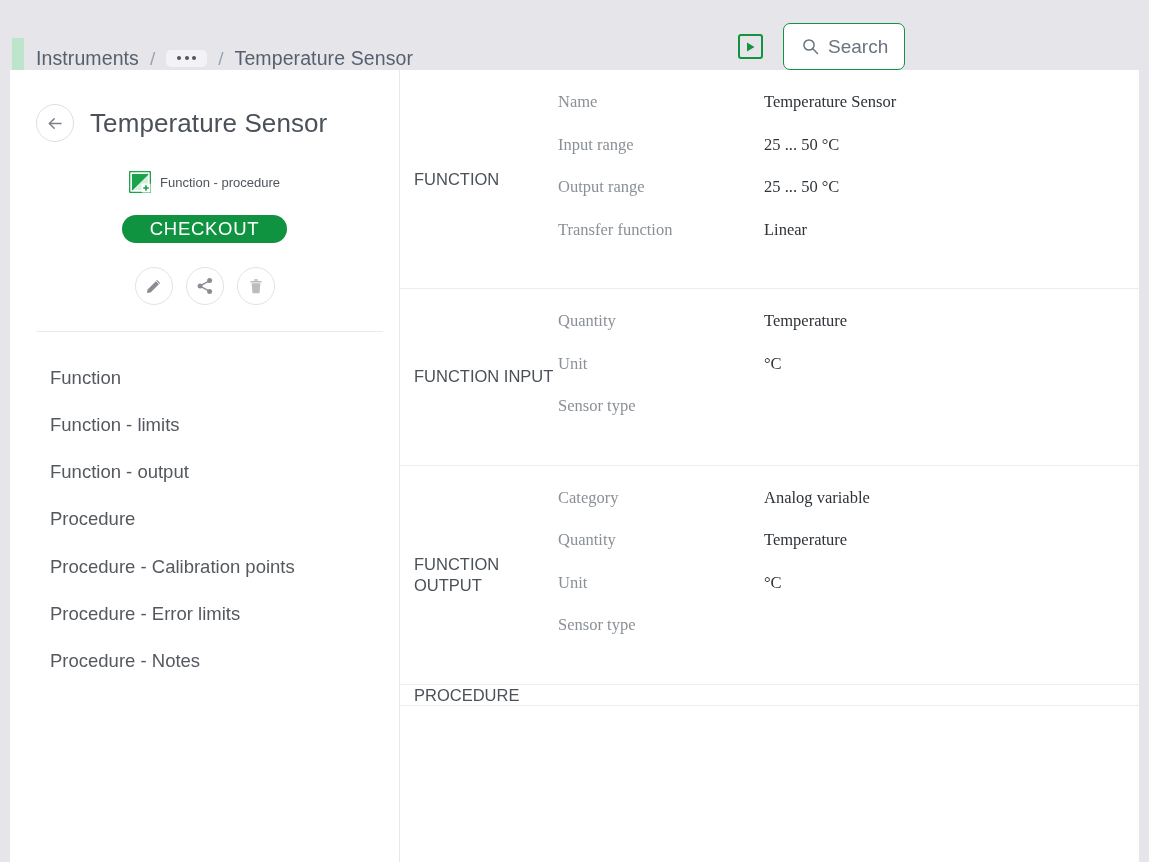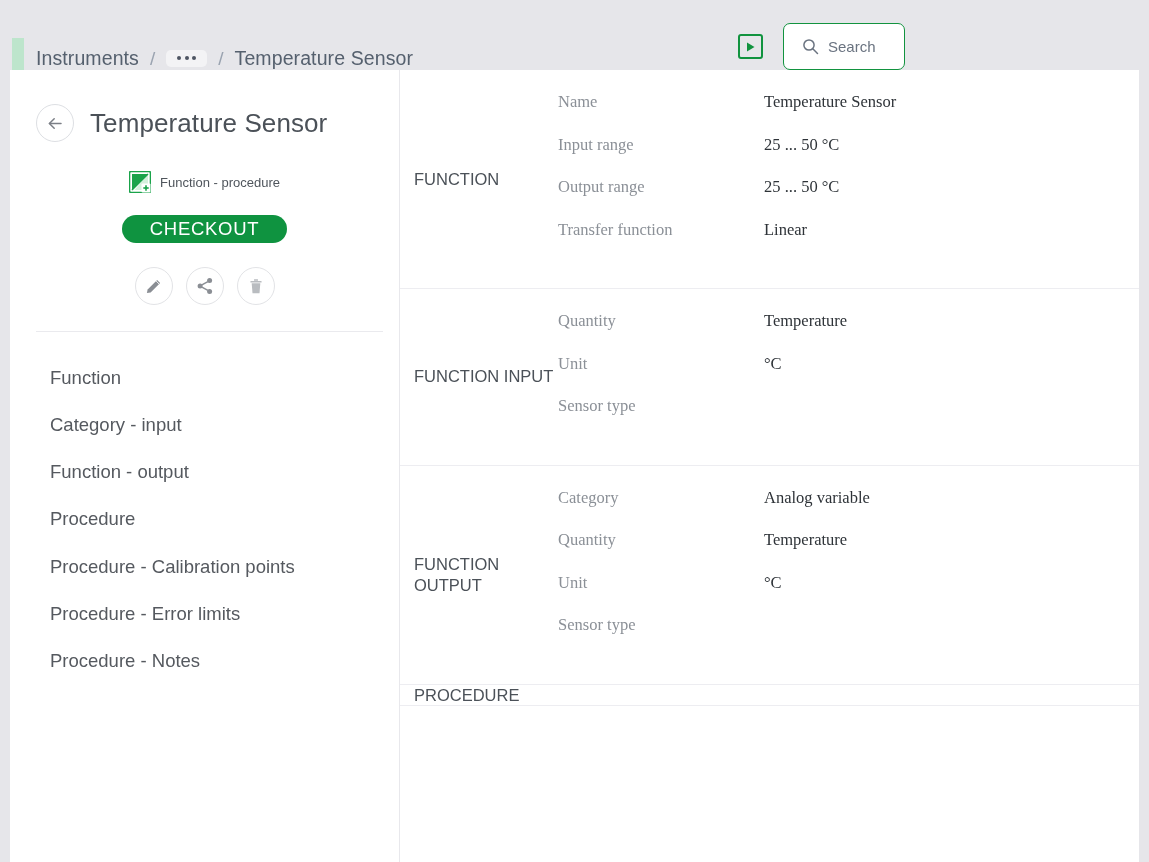--- a/index.html
+++ b/index.html
@@ -69,21 +69,21 @@
     width: 122px; height: 47px;
     background: #ffffff;
     border: 1.6px solid #12933f;
     border-radius: 7px;
     display: flex; align-items: center;
     padding-left: 18px; gap: 9px;
     cursor: text;
   }
   .search-box .mag { flex: none; }
   .search-text {
-    font-size: 15px; color: #6a7380;
+    font-size: 19px; color: #6a7380;
   }
 
   
   .panel-wrap {
     position: absolute; left: 10px; top: 70px;
     width: 1129px; height: 792px;
     background: #ffffff;
     display: flex;
   }
   .left-panel {
@@ -282,21 +282,21 @@
           <rect x="2.4" y="2.9" width="11.2" height="1.7" rx="0.5" fill="#b9bcc0"></rect>
           <path d="M3.7 5.2 H12.3 L11.5 15.2 H4.5 Z" fill="#b9bcc0"></path>
         </svg>
       </div>
     </div>
 
     <div class="lp-divider"></div>
 
     <div class="lp-list">
       <div class="lp-item">Function</div>
-      <div class="lp-item">Category - input</div>
+      <div class="lp-item">Function - limits</div>
       <div class="lp-item">Function - output</div>
       <div class="lp-item">Procedure</div>
       <div class="lp-item">Procedure - Calibration points</div>
       <div class="lp-item">Procedure - Error limits</div>
       <div class="lp-item">Procedure - Notes</div>
     </div>
   </div>
 
   <div class="right-panel">
     <div class="sections">

